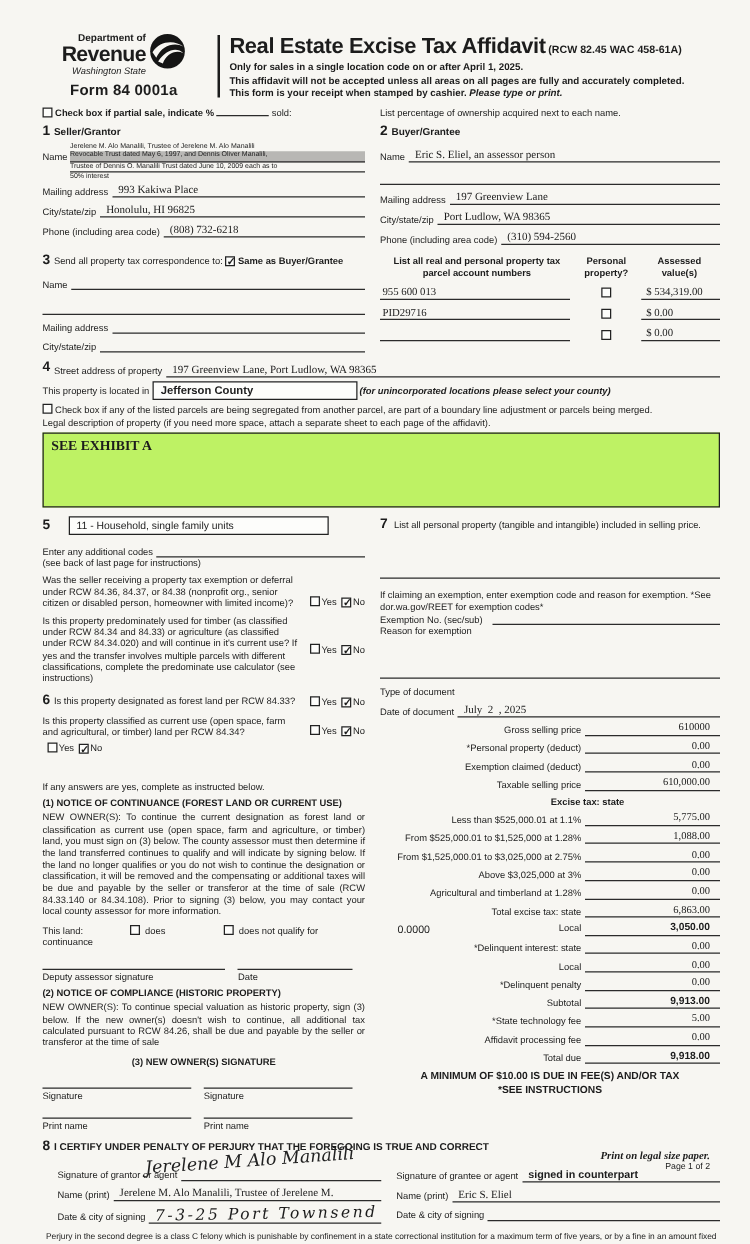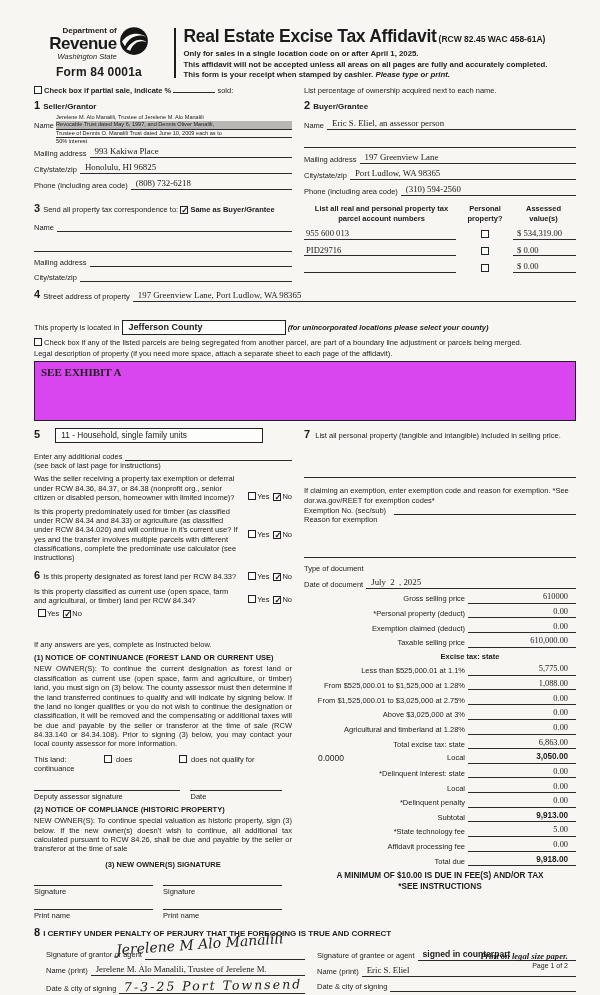--- a/index.html
+++ b/index.html
@@ -38,21 +38,21 @@
   .underln{border-bottom:1px solid #2b2b2b;}
   
   .pt-head{display:flex;font-weight:bold;text-align:center;margin-top:2px;}
   .pt-c1{width:155px;}.pt-c2{width:52px;}.pt-c3{flex:1;}
   .pt-row{display:flex;align-items:flex-end;margin-top:5px;}
   .pt-row .pnum{width:150px;border-bottom:1px solid #2b2b2b;font-family:"Liberation Serif",serif;font-size:8.6px;padding-left:2px;min-height:10px;}
   .pt-row .pchk{width:57px;text-align:center;}
   .pt-row .pval{flex:1;border-bottom:1px solid #2b2b2b;font-family:"Liberation Serif",serif;font-size:8.6px;padding-left:4px;min-height:10px;}
   
   .county-box{display:inline-block;border:1.3px solid #222;min-width:150px;padding:1px 6px;font-weight:bold;font-size:9px;background:#fdfdfb;}
-  .legal-box{border:1.6px solid #222;height:50px;margin-top:2px;background:#d946ef;padding:4px 6px;}
+  .legal-box{border:1.6px solid #222;height:50px;margin-top:2px;background:#bef264;padding:4px 6px;}
   .legal-val{font-family:"Liberation Serif",serif;font-weight:bold;font-size:11px;}
   
   .use-box{display:inline-block;border:1.3px solid #222;width:196px;padding:1.5px 5px;font-size:8.3px;background:#fdfdfb;}
   .qrow{display:flex;margin-top:4px;}
   .qtext{flex:1;padding-right:4px;}
   .yn{white-space:nowrap;align-self:flex-end;margin-bottom:1px;}
   .yn .cb{margin:0 1px 0 4px;}
   .para{text-align:justify;margin-top:2px;}
   .bold-head{font-weight:bold;margin-top:4px;}
   .landrow{display:flex;margin-top:6px;}
@@ -73,21 +73,21 @@
   .s8{margin-top:6px;}
   .s8head{font-weight:bold;font-size:8px;}
   .s8grid{display:flex;}
   .s8col{flex:1;padding-left:12px;position:relative;}
   .script{font-family:"DejaVu Serif",serif;font-style:italic;white-space:nowrap;}
   .sig-abs{position:absolute;top:-13px;left:70px;font-size:14px;transform:rotate(-4deg);color:#222;}
   .counterpart{font-weight:bold;font-size:8.6px;font-family:"Liberation Sans",sans-serif;}
   .hand{font-size:12.5px;letter-spacing:2px;transform:rotate(-1deg);display:inline-block;}
   
   .perjury{font-size:6.7px;text-align:center;margin-top:7px;line-height:1.32;}
-  .printnote{position:absolute;right:32px;bottom:24px;text-align:right;}
+  .printnote{position:absolute;right:32px;bottom:56px;text-align:right;}
   .pn1{font-family:"Liberation Serif",serif;font-weight:bold;font-style:italic;font-size:8.6px;}
   .pn2{font-size:7px;margin-top:1px;}
 </style>
 </head>
 <body>
 
 <div class="page">
 
   <div class="hdr">
     <div class="logo-block">
@@ -223,21 +223,21 @@
       </div>
     </div>
   </div>
 
   <div style="margin-top:6px;">
     <div class="fl" style="margin-top:0;">
       <span class="num">4</span>
       <span class="lbl">Street address of property</span>
       <span class="val">197 Greenview Lane, Port Ludlow, WA 98365</span>
     </div>
-    <div style="margin-top:18px;">
+    <div style="margin-top:3px;">
       <span>This property is located in</span>
       <span class="county-box">Jefferson County</span>
       <b class="sm" style="font-style:italic;">(for unincorporated locations please select your county)</b>
     </div>
     <div style="margin-top:3px;">
       <span class="cb"></span>
       <span>Check box if any of the listed parcels are being segregated from another parcel, are part of a boundary line adjustment or parcels being merged.</span>
     </div>
     <div style="margin-top:2px;">Legal description of property (if you need more space, attach a separate sheet to each page of the affidavit).</div>
     <div class="legal-box">

